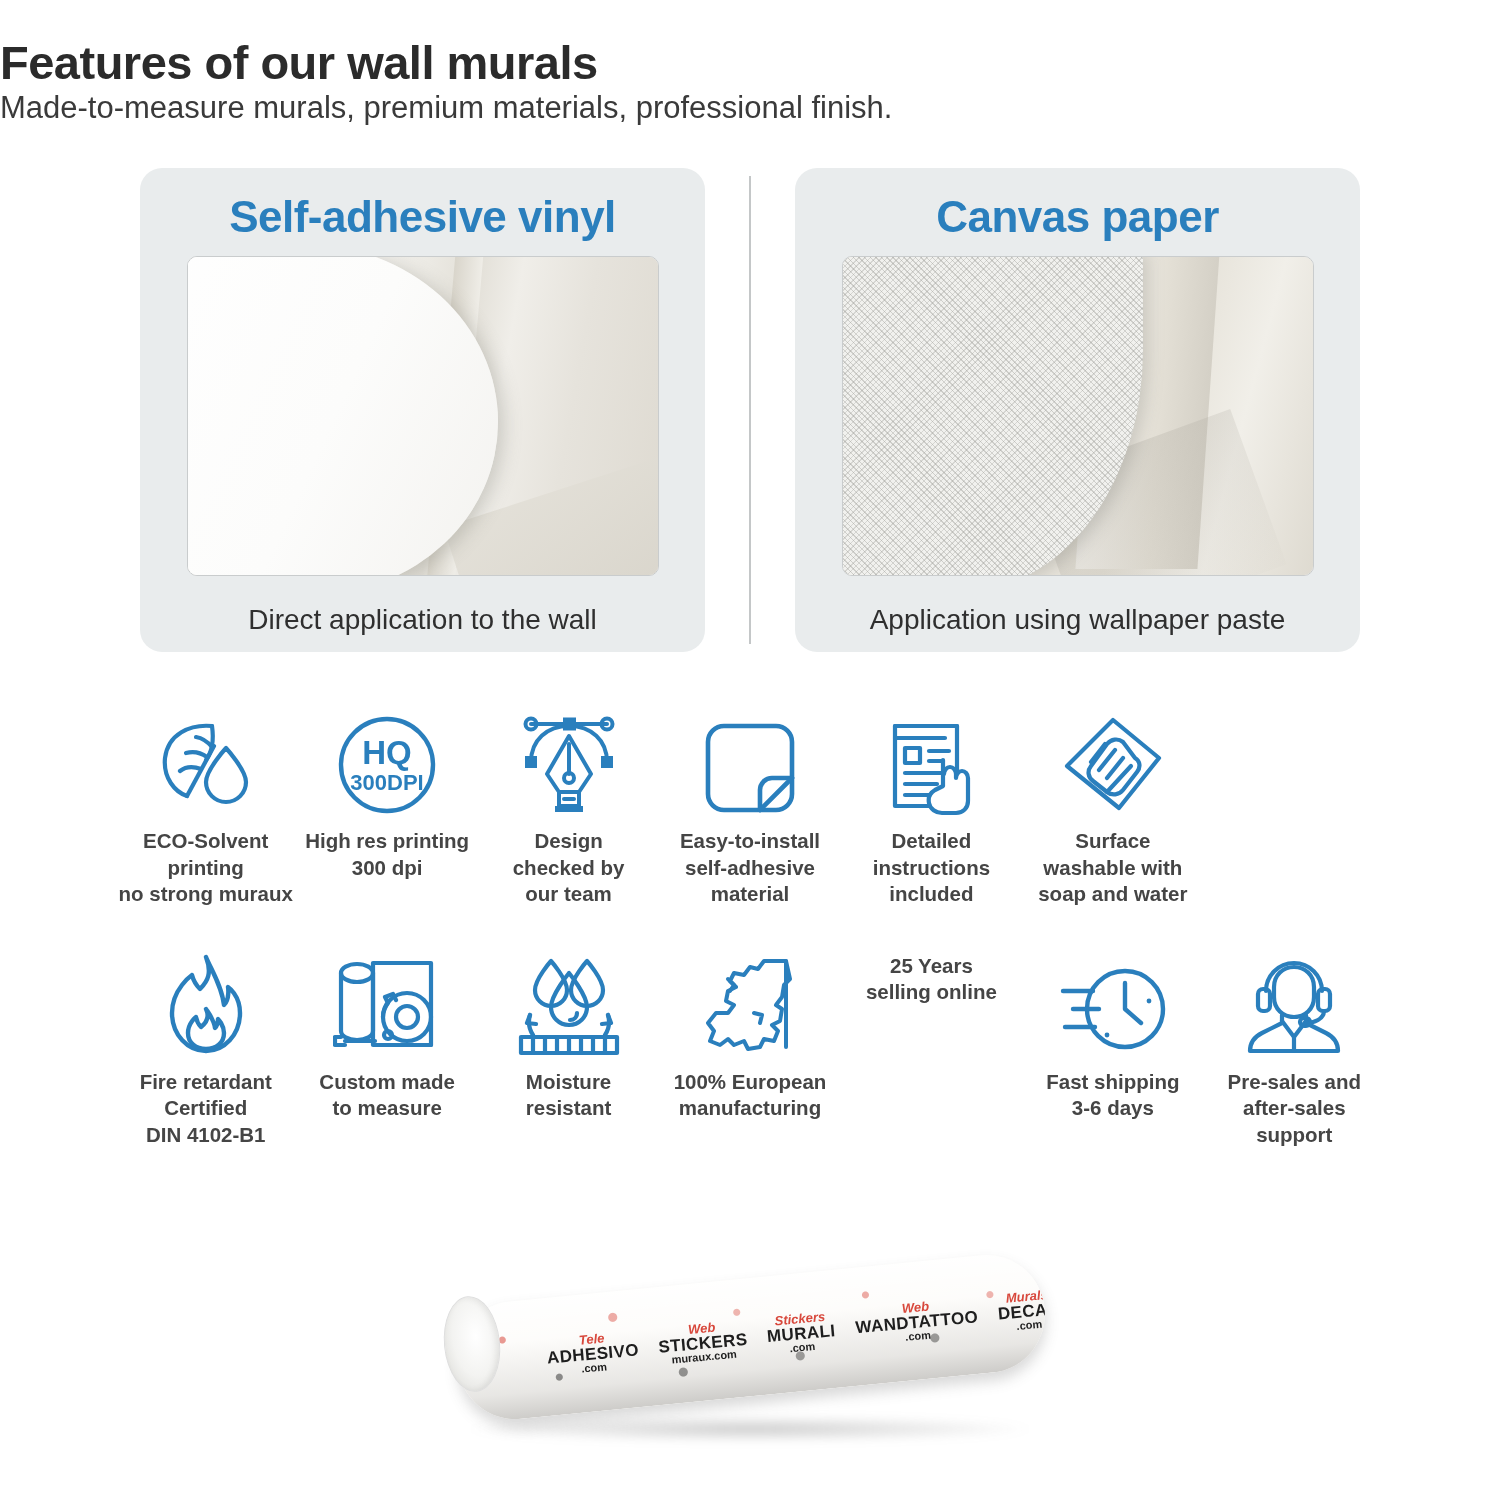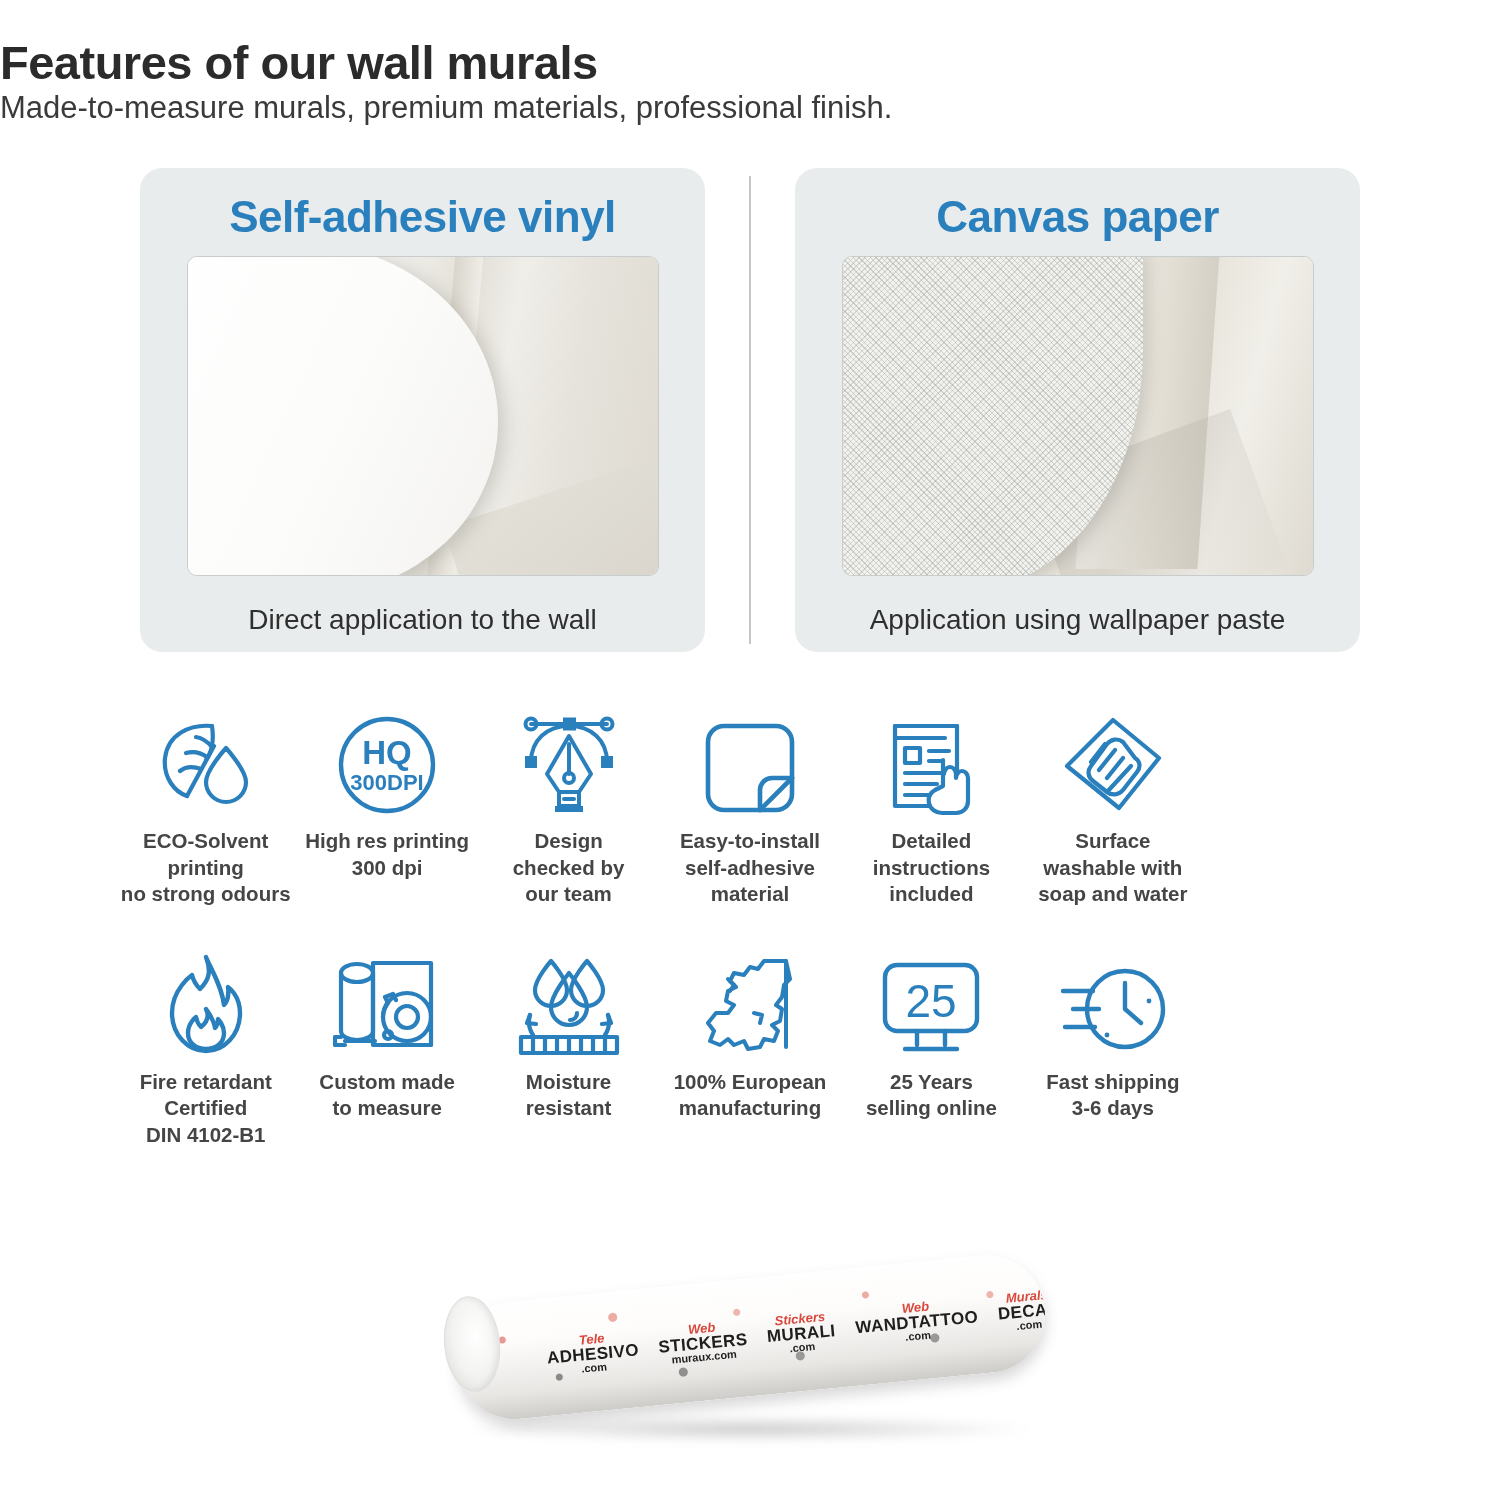--- a/index.html
+++ b/index.html
@@ -309,21 +309,21 @@
           <path d="M58 10c2 14 0 26-6 34"></path>
           <path d="M33 80 60 30"></path>
           <path d="M47 53c-8-3-16-2-21 2"></path>
           <path d="M53 41c-7-5-14-6-21-4"></path>
           <path d="M58 31c-5-6-10-9-16-10"></path>
           <path d="M72 32c0 0-20 22-20 34a20 20 0 0 0 40 0c0-12-20-34-20-34z"></path>
         </svg>
       </div>
       <div class="feature-label">ECO-Solvent
 printing
-no strong odours</div>
+no strong muraux</div>
     </div>
 
 
     <div class="feature-item">
       <div class="feature-icon">
         <svg width="102" height="102" viewBox="0 0 102 102" fill="none">
           <circle cx="51" cy="51" r="46" stroke="#2a7fbd" stroke-width="4.4"></circle>
           <text x="51" y="50" text-anchor="middle" fill="#2a7fbd" font-family="Liberation Sans, sans-serif" font-size="33" font-weight="bold">HQ</text>
           <text x="51" y="76" text-anchor="middle" fill="#2a7fbd" font-family="Liberation Sans, sans-serif" font-size="22" font-weight="bold">300DPI</text>
         </svg>
@@ -458,48 +458,58 @@
           <path d="M88 4v86"></path>
           <path d="M30 22l6 6-4 6"></path>
           <path d="M56 56l8 2-2 8"></path>
         </svg>
       </div>
       <div class="feature-label">100% European
 manufacturing</div>
     </div>
 
     <div class="feature-item">
-      <div class="feature-icon">
-        <svg width="104" height="96" viewBox="0 0 104 96" fill="none" stroke="#2a7fbd" stroke-width="4.4" stroke-linecap="round" stroke-linejoin="round">
-          <rect x="6" y="4" width="92" height="66" rx="12"></rect>
-          <path d="M38 70v14M66 70v14"></path>
-          <line x1="26" y1="88" x2="78" y2="88"></line>
-          <text x="52" y="56" text-anchor="middle" fill="#2a7fbd" stroke="none" font-family="Liberation Sans, sans-serif" font-size="46" font-weight="normal">25</text>
-        </svg>
-      </div>
       <div class="feature-label">25 Years
 selling online</div>
     </div>
 
     <div class="feature-item">
       <div class="feature-icon">
         <svg width="108" height="96" viewBox="0 0 108 96" fill="none" stroke="#2a7fbd" stroke-width="4.4" stroke-linecap="round" stroke-linejoin="round">
           <circle cx="66" cy="48" r="38"></circle>
           <path d="M66 22v26l16 14"></path>
           <circle cx="90" cy="40" r="2.4" fill="#2a7fbd" stroke="none"></circle>
           <circle cx="48" cy="74" r="2.4" fill="#2a7fbd" stroke="none"></circle>
           <line x1="4" y1="30" x2="34" y2="30"></line>
           <line x1="14" y1="48" x2="40" y2="48"></line>
           <line x1="6" y1="66" x2="36" y2="66"></line>
         </svg>
       </div>
       <div class="feature-label">Fast shipping
 3-6 days</div>
     </div>
 
+    <div class="feature-item">
+      <div class="feature-icon">
+        <svg width="100" height="100" viewBox="0 0 100 100" fill="none" stroke="#2a7fbd" stroke-width="4.2" stroke-linecap="round" stroke-linejoin="round">
+          <path d="M22 34a28 28 0 0 1 56 0"></path>
+          <rect x="14" y="32" width="12" height="22" rx="5"></rect>
+          <rect x="74" y="32" width="12" height="22" rx="5"></rect>
+          <path d="M30 30c0-12 9-20 20-20s20 8 20 20v10c0 12-9 20-20 20s-20-8-20-20z"></path>
+          <path d="M80 54c0 8-10 12-18 12"></path>
+          <rect x="56" y="61" width="10" height="8" rx="4"></rect>
+          <path d="M38 58v8L18 76c-8 4-12 10-12 18h88c0-8-4-14-12-18L62 66v-8"></path>
+          <path d="M38 64 50 80 62 64"></path>
+          <path d="M50 80v14"></path>
+        </svg>
+      </div>
+      <div class="feature-label">Pre-sales and
+after-sales
+support</div>
+    </div>
   </div>
 </div>
 
 <div class="tube-zone">
   <div class="tube-wrap">
     <div class="tube-shadow"></div>
     <div class="tube-body">
       <div class="tube-print"></div>
       <div class="tube-logos">
         <div class="tube-logo">

